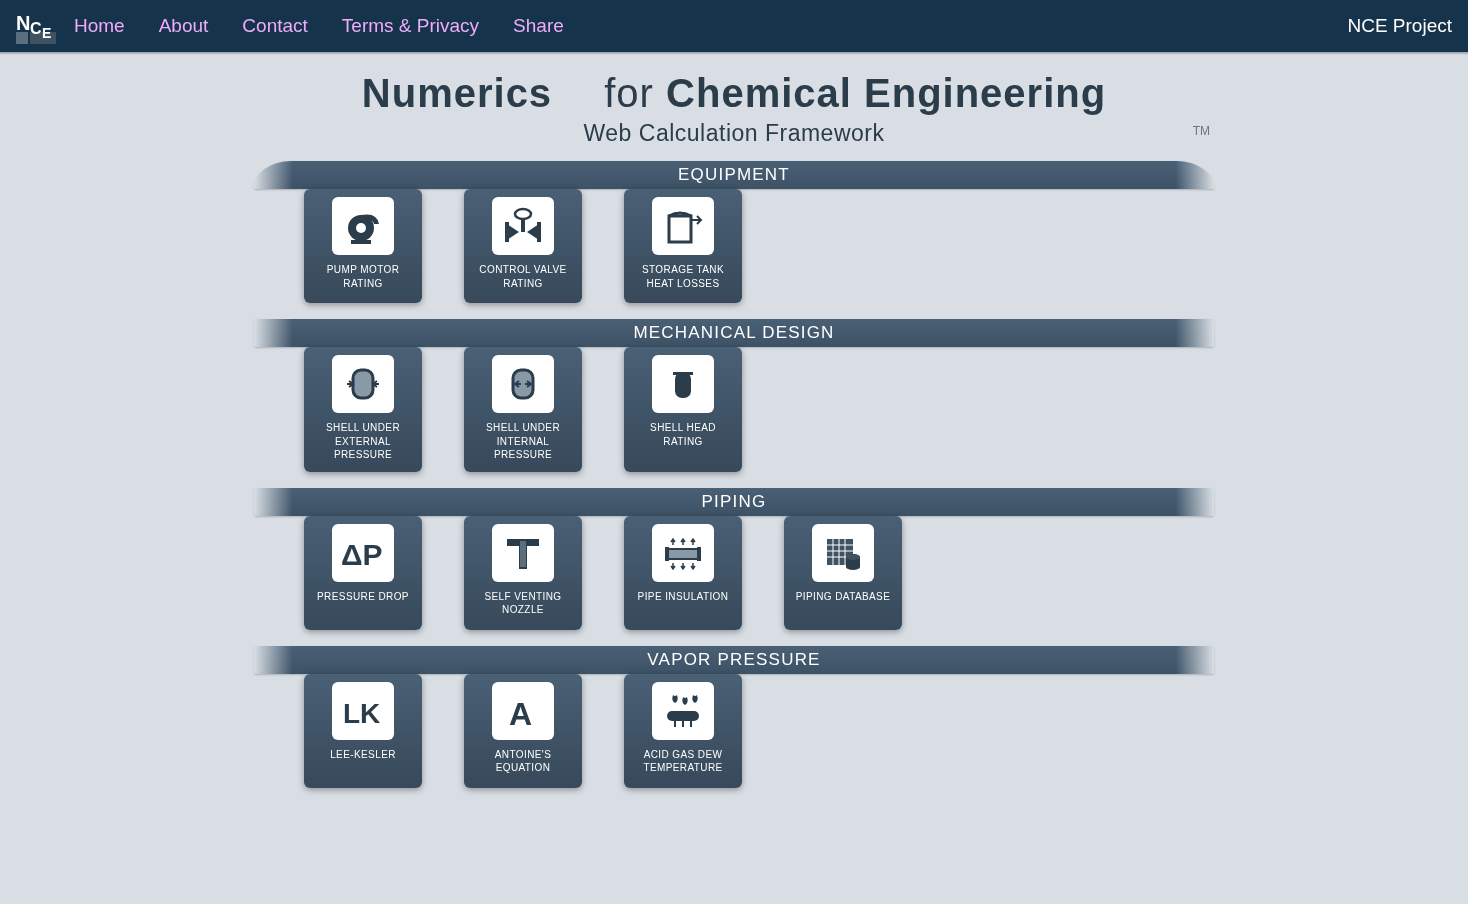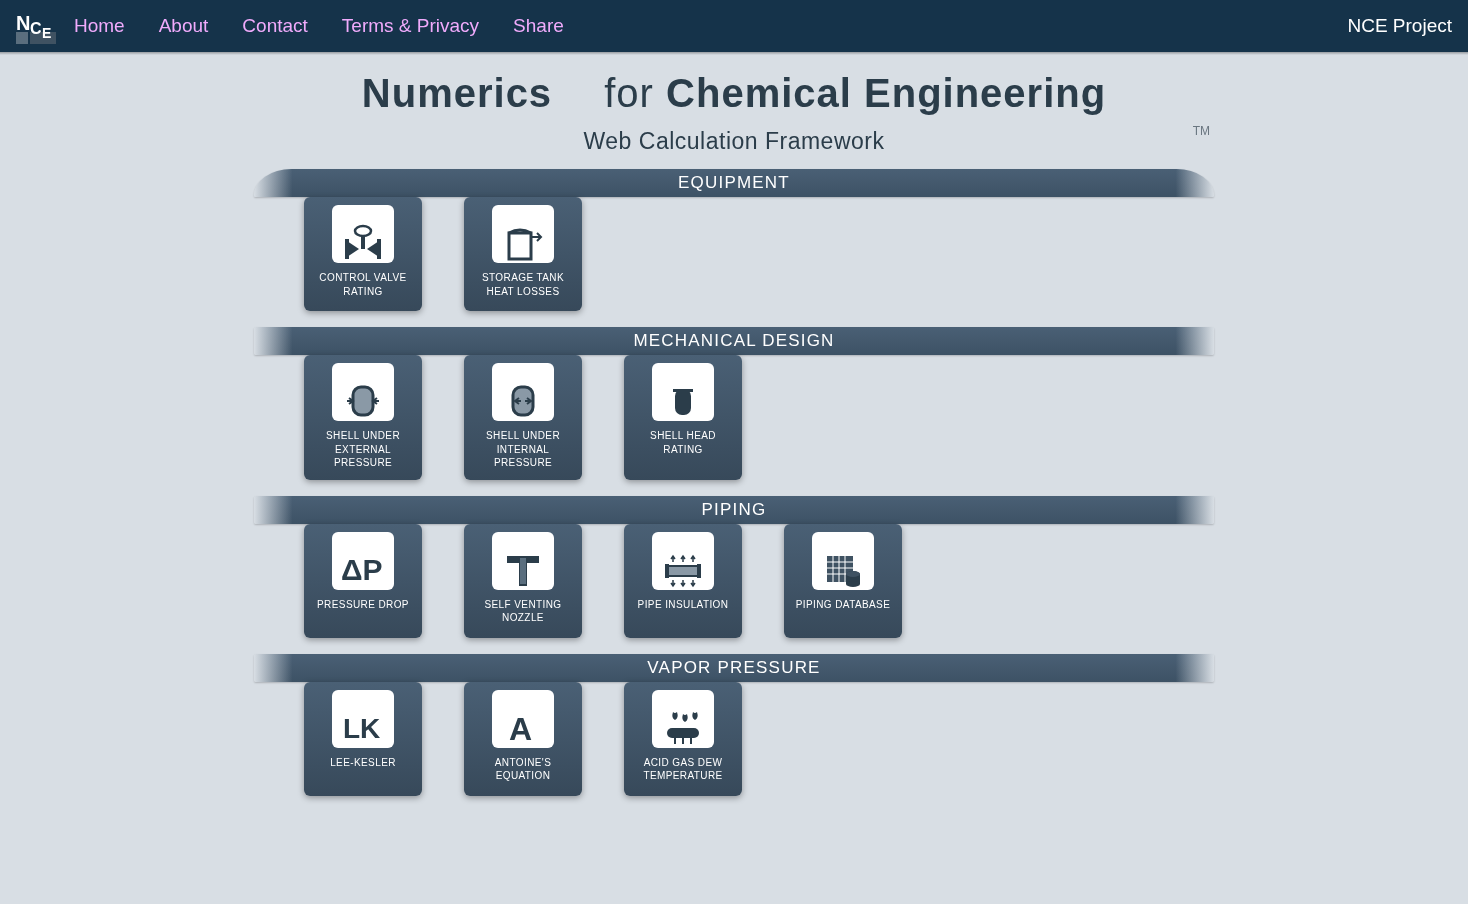--- a/index.html
+++ b/index.html
@@ -52,21 +52,21 @@
   font-size: 40px;
   font-weight: 400;
   color: #2b3d4a;
   letter-spacing: 1px;
 }
 .main-title .light { font-weight: 300; margin-left: 40px; }
 .main-title .bold { font-weight: 700; }
 .subtitle {
   font-size: 23px;
   color: #2b3d4a;
-  margin-top: 12px;
+  margin-top: 4px;
   font-weight: 400;
   letter-spacing: 0.5px;
 }
 .subtitle-row { position: relative; display: inline-block; width: 100%; }
 .tm {
   position: absolute;
   right: 258px;
   top: 8px;
   font-size: 12px;
   color: #6a7680;
@@ -114,21 +114,21 @@
   align-items: center;
   padding: 8px 6px 10px 6px;
   cursor: pointer;
 }
 .card-icon {
   width: 62px;
   height: 58px;
   background: #fff;
   border-radius: 6px;
   display: flex;
-  align-items: flex-end;
+  align-items: center;
   justify-content: center;
   margin-bottom: 8px;
 }
 .card-icon svg { display: block; }
 .card-label {
   color: #fff;
   font-size: 10px;
   text-align: center;
   line-height: 1.35;
   letter-spacing: 0.4px;
@@ -168,20 +168,31 @@
   <div class="subtitle-row">
     <div class="subtitle">Web Calculation Framework</div>
     <div class="tm">TM</div>
   </div>
 </div>
 
 <div class="content">
 
   <div class="section-header first section-edge-fade">EQUIPMENT</div>
   <div class="card-row">
+    <div class="card">
+      <div class="card-icon">
+        <svg width="44" height="40" viewBox="0 0 44 40">
+            <circle cx="20" cy="22" r="13" fill="#2b3d4a"></circle>
+            <circle cx="20" cy="22" r="5" fill="#fff"></circle>
+            <path d="M20 9 Q 36 6 38 18 L 33 18 Q 32 12 20 14 Z" fill="#2b3d4a"></path>
+            <rect x="10" y="34" width="20" height="4" fill="#2b3d4a"></rect>
+          </svg>
+      </div>
+      <div class="card-label">PUMP MOTOR RATING</div>
+    </div>
     <div class="card">
       <div class="card-icon">
         <svg width="44" height="40" viewBox="0 0 44 40">
             <path d="M6 18 L 18 26 L 6 34 Z" fill="#2b3d4a"></path>
             <path d="M38 18 L 26 26 L 38 34 Z" fill="#2b3d4a"></path>
             <rect x="20" y="12" width="4" height="14" fill="#2b3d4a"></rect>
             <ellipse cx="22" cy="8" rx="8" ry="5" fill="none" stroke="#2b3d4a" stroke-width="2.5"></ellipse>
             <rect x="4" y="16" width="4" height="20" fill="#2b3d4a"></rect>
             <rect x="36" y="16" width="4" height="20" fill="#2b3d4a"></rect>
           </svg>

